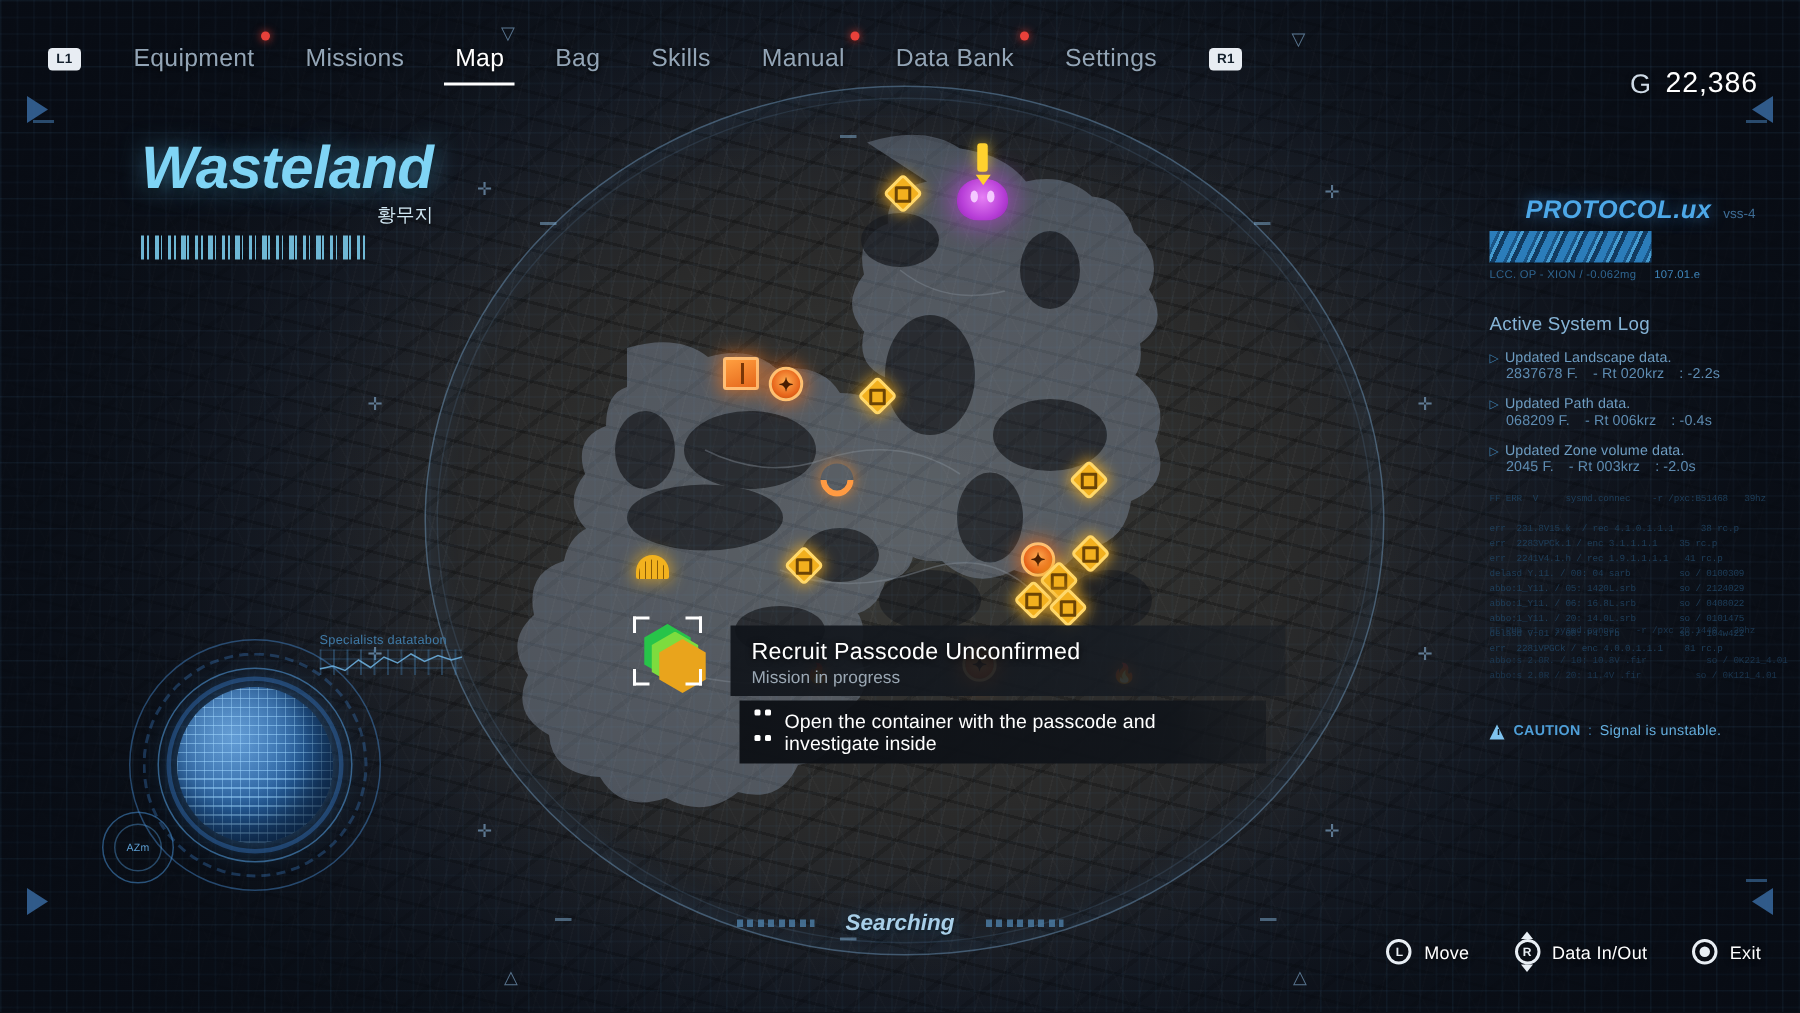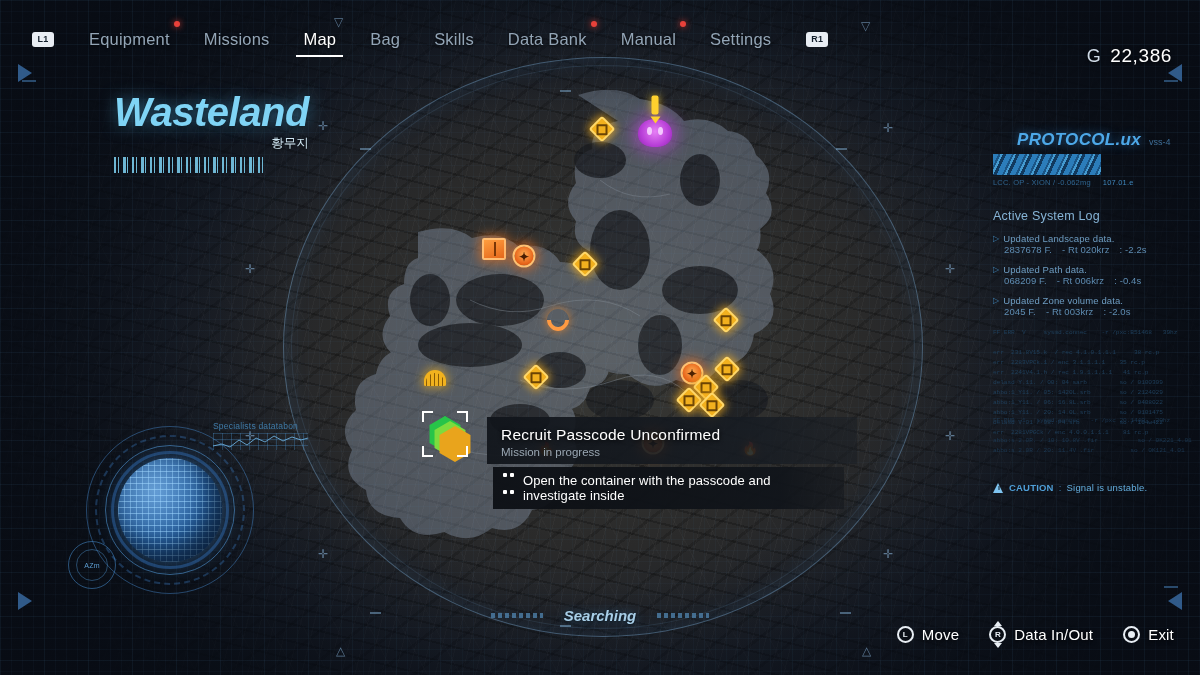--- a/index.html
+++ b/index.html
@@ -205,21 +205,21 @@
   #currency {
     position:absolute; right:28px; top:45px;
     display:flex; align-items:center; gap:9px;
     color:#fff; font-size:19px; letter-spacing:.6px;
     text-shadow:0 1px 4px rgba(0,0,0,.9);
   }
   .g-sym { color:#cfdae6; font-size:18px; }
 
   
   #region {
-    position:absolute; left:94px; top:92px; z-index: 25; margin-left: 20px;
+    position:absolute; left:94px; top:92px; z-index: 25;
   }
   #region .title {
     color:#7fd4f5; font-size:40px; font-weight:bold; font-style:italic;
     letter-spacing:-.5px; line-height:1;
     text-shadow:0 0 16px rgba(90,190,240,.55), 0 2px 5px rgba(0,0,0,.85);
   }
   #region .sub {
     color:#cfe6f2; font-size:12.5px; text-align:right; margin-top:3px;
     text-shadow:0 1px 3px rgba(0,0,0,.8);
   }
@@ -396,21 +396,21 @@
     opacity:.8;
   }
 
   
   #hints {
     position:absolute; right:26px; bottom:32px; z-index:30;
     display:flex; align-items:center; gap:30px;
   }
   .hint { display:flex; align-items:center; gap:8px; }
   .hint-label {
-    color:#fff; font-size:15px; letter-spacing:.2px;
+    color:#fff; font-size:12px; letter-spacing:.2px;
     text-shadow:0 1px 4px rgba(0,0,0,.9);
   }
   .stick-ico {
     width:17px; height:17px; border-radius:50%;
     border:2px solid #e8eef4; background:rgba(10,14,20,.6);
     display:flex; align-items:center; justify-content:center;
     color:#e8eef4; font-size:8px; font-weight:bold;
   }
   .stick-ico.filled::after {
     content:""; width:7px; height:7px; border-radius:50%; background:#e8eef4;
@@ -546,25 +546,25 @@
           <span>Map</span>
           <span class="nav-underline"></span>
         </div>
         <div class="nav-item">
           <span>Bag</span>
         </div>
         <div class="nav-item">
           <span>Skills</span>
         </div>
         <div class="nav-item">
+          <span>Manual</span>
+          <span class="nav-dot"></span>
+        </div>
+        <div class="nav-item">
           <span>Data Bank</span>
-          <span class="nav-dot"></span>
-        </div>
-        <div class="nav-item">
-          <span>Manual</span>
           <span class="nav-dot"></span>
         </div>
         <div class="nav-item">
           <span>Settings</span>
         </div>
       </div>
     <div class="nav-bumper" id="rb" style="margin-left:18px;">R1</div>
   </div>
 
   <div id="currency">

